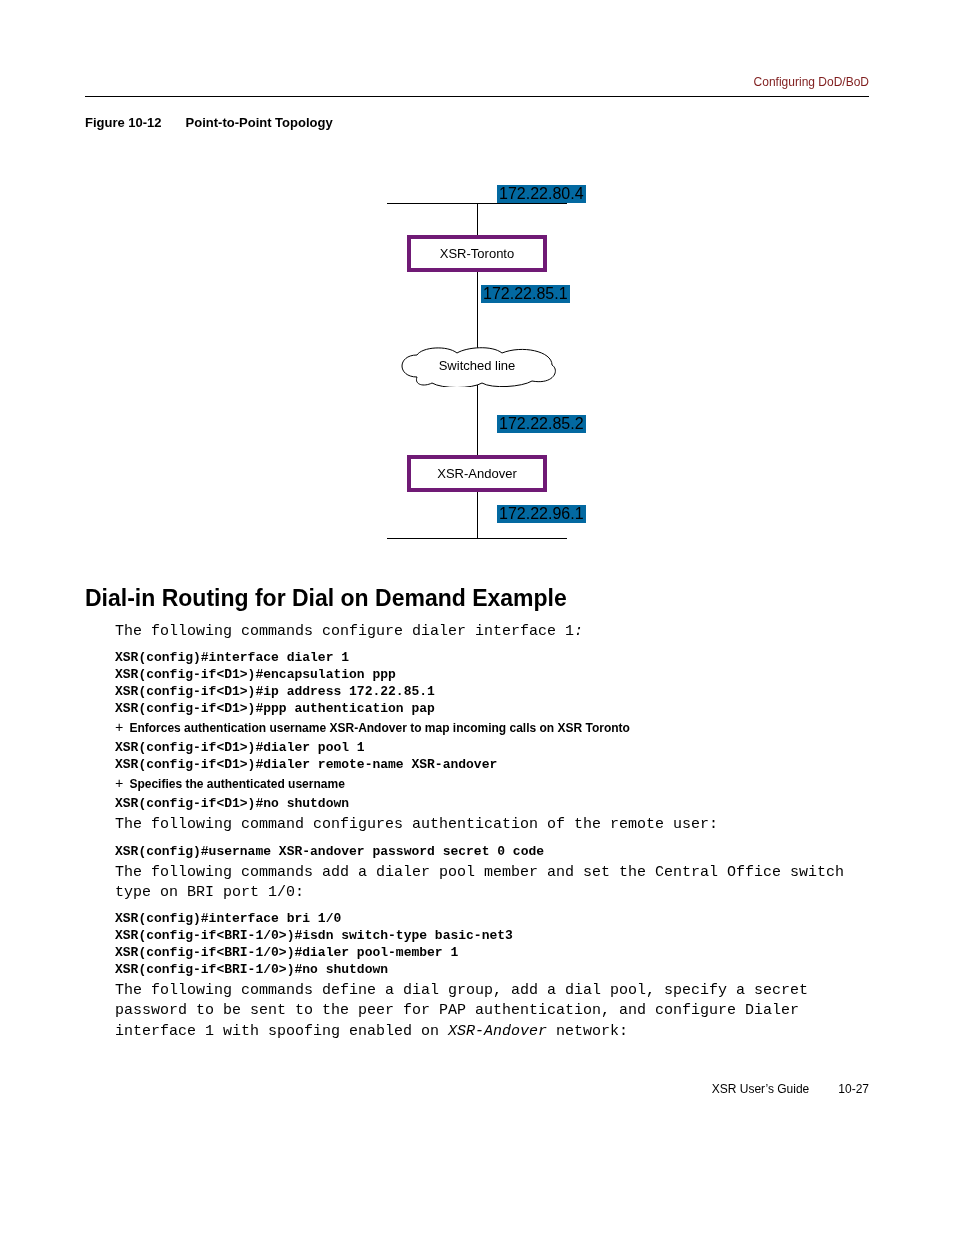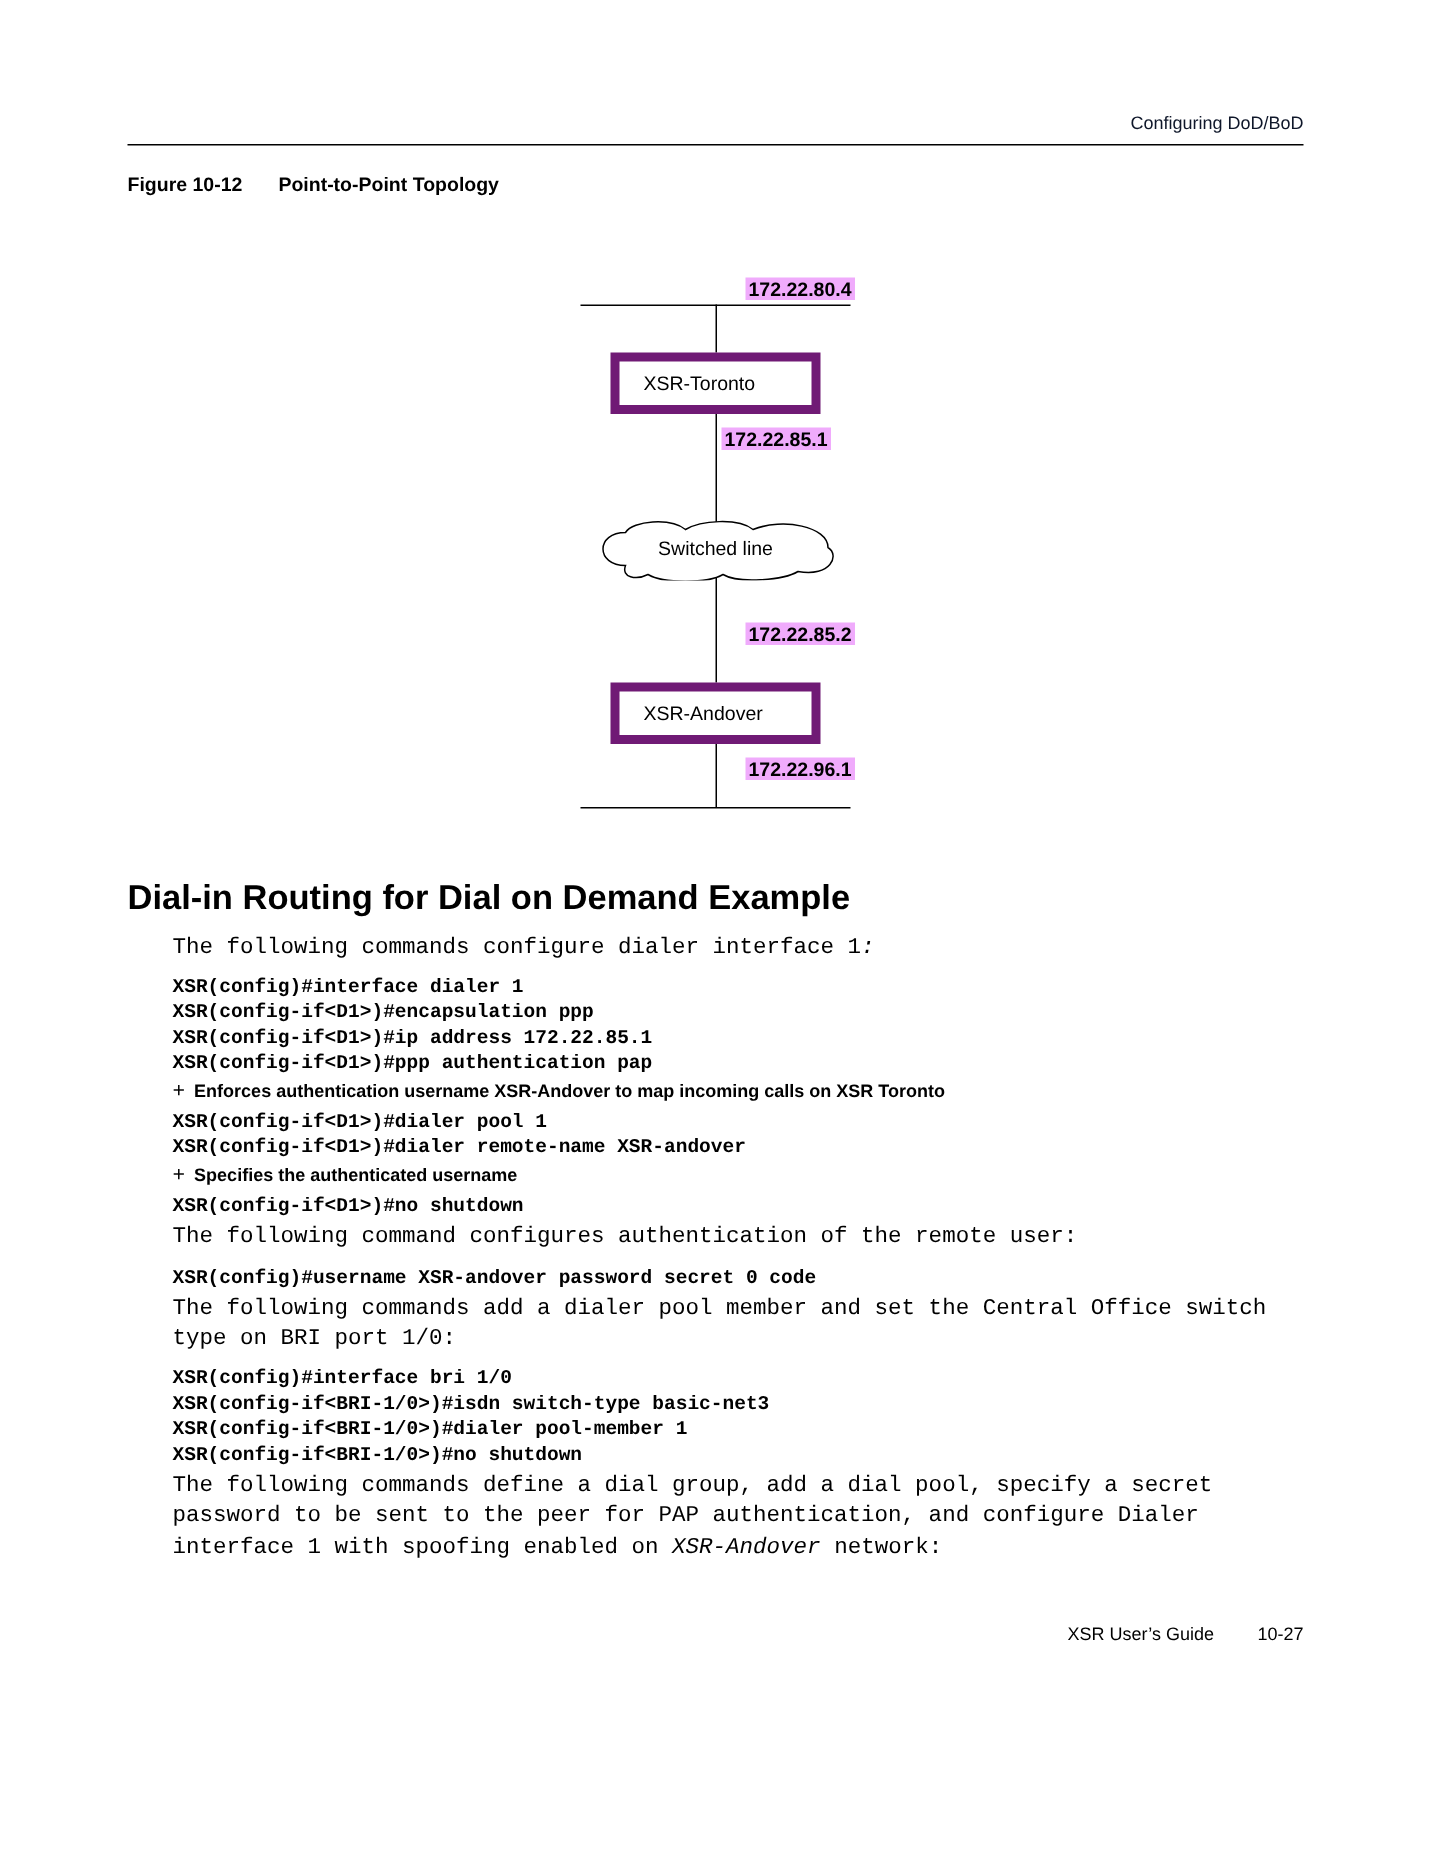--- a/index.html
+++ b/index.html
@@ -11,21 +11,21 @@
     width: 954px;
   }
   .page {
     padding: 75px 85px 40px 85px;
     box-sizing: border-box;
   }
   .header-right {
     text-align: right;
     font-family: Arial, Helvetica, sans-serif;
     font-size: 12px;
-    color: #0f172a;
+    color: #7f1d1d;
     padding-bottom: 5px;
   }
   .rule {
     border-top: 1px solid #000;
     margin-top: 2px;
     margin-bottom: 18px;
   }
   .figure-caption {
     font-family: Arial, Helvetica, sans-serif;
     font-weight: bold;
@@ -38,34 +38,34 @@
   .diagram {
     position: relative;
     width: 360px;
     height: 400px;
     margin: 0 auto 30px auto;
     font-family: Arial, Helvetica, sans-serif;
     font-size: 13px;
   }
   .node-box {
     position: absolute;
-    border: 6px solid #701a75;
+    border: 4px solid #701a75;
     background: #fff;
     width: 140px;
-    padding: 7px 16px;
+    text-align: center;
+    padding: 7px 0;
     box-sizing: border-box;
     z-index: 2;
   }
   .ip-label {
     position: absolute;
-    font-size: 13px;
+    font-size: 16px;
     z-index: 2;
-    background: #f0abfc;
+    background: #0369a1;
     padding: 0 2px;
-    font-weight: bold;
   }
   .cloud {
     position: absolute;
     width: 170px;
     height: 42px;
     z-index: 2;
   }
   .cloud svg {
     position: absolute;
     top: 0; left: 0;

